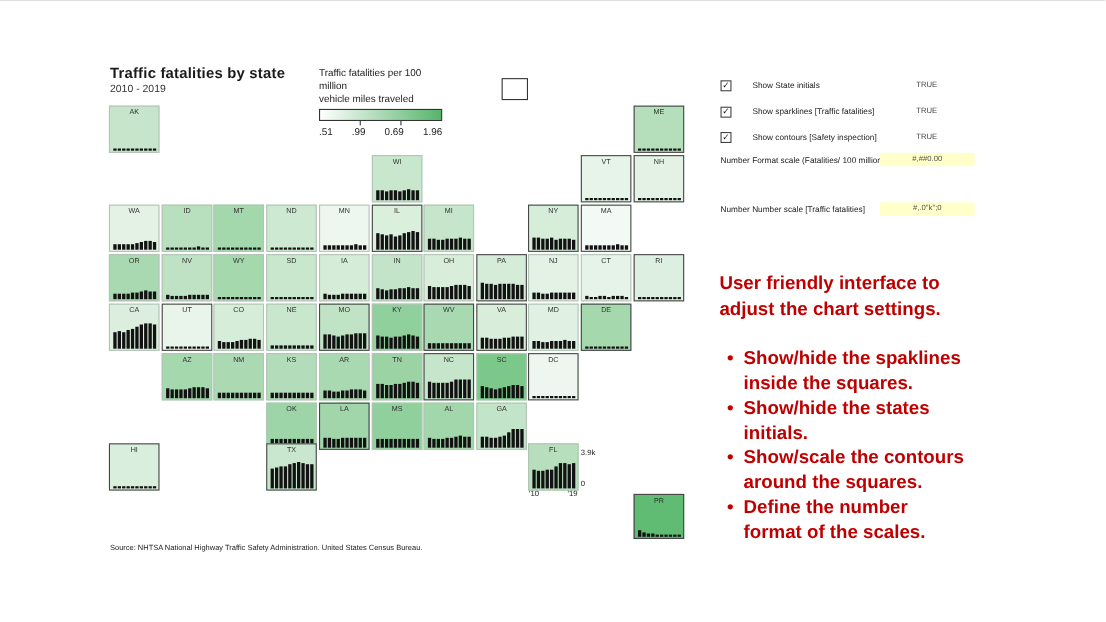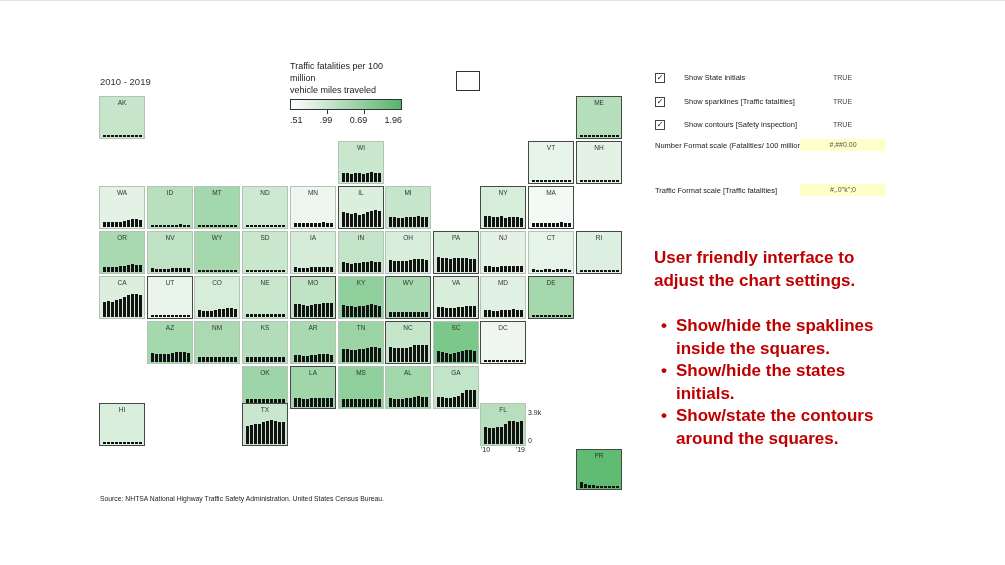--- a/index.html
+++ b/index.html
@@ -52,20 +52,21 @@
   .red-list li::before{content:"\2022";position:absolute;left:-15px;}
 
   
   .source{position:absolute;left:100px;top:494px;font-size:6.8px;color:#222;}
 </style>
 </head>
 <body>
 
 <div class="canvas">
 
+  <div class="chart-title">Traffic fatalities by state</div>
   <div class="chart-subtitle">2010 - 2019</div>
 
   <div class="lg">
     <div class="lg-line">Traffic fatalities per 100 million</div>
     <div class="lg-line">vehicle miles traveled</div>
     <div class="lg-bar"></div>
     <div class="lg-tickmarks">
       <span style="left:37px"></span>
         <span style="left:74px"></span>
     </div>
@@ -882,28 +883,29 @@
     <span class="cb-box"><span>✓</span></span>
     <span class="cb-label">Show contours [Safety inspection]</span>
     <span class="cb-value">TRUE</span>
   </div>
 
   <div class="fmt-row" style="top:138px">
     <span class="fmt-label">Number Format scale (Fatalities/ 100 million)</span>
     <span class="fmt-value">#,##0.00</span>
   </div>
   <div class="fmt-row" style="top:183px">
-    <span class="fmt-label">Traffic Format scale [Traffic fatalities]</span>
+    <span class="fmt-label">Number Number scale [Traffic fatalities]</span>
     <span class="fmt-value">#,.0"k";0</span>
   </div>
 
   <div class="red-block">
     <p class="red-head">User friendly interface to adjust the chart settings.</p>
     <ul class="red-list">
       <li>Show/hide the spaklines inside the squares.</li>
       <li>Show/hide the states initials.</li>
-      <li>Show/state the contours around the squares.</li>
+      <li>Show/scale the contours around the squares.</li>
+      <li>Define the number format of the scales.</li>
     </ul>
   </div>
 
   <div class="source">Source: NHTSA National Highway Traffic Safety Administration. United States Census Bureau.</div>
 
 </div>
 
 </body></html>

